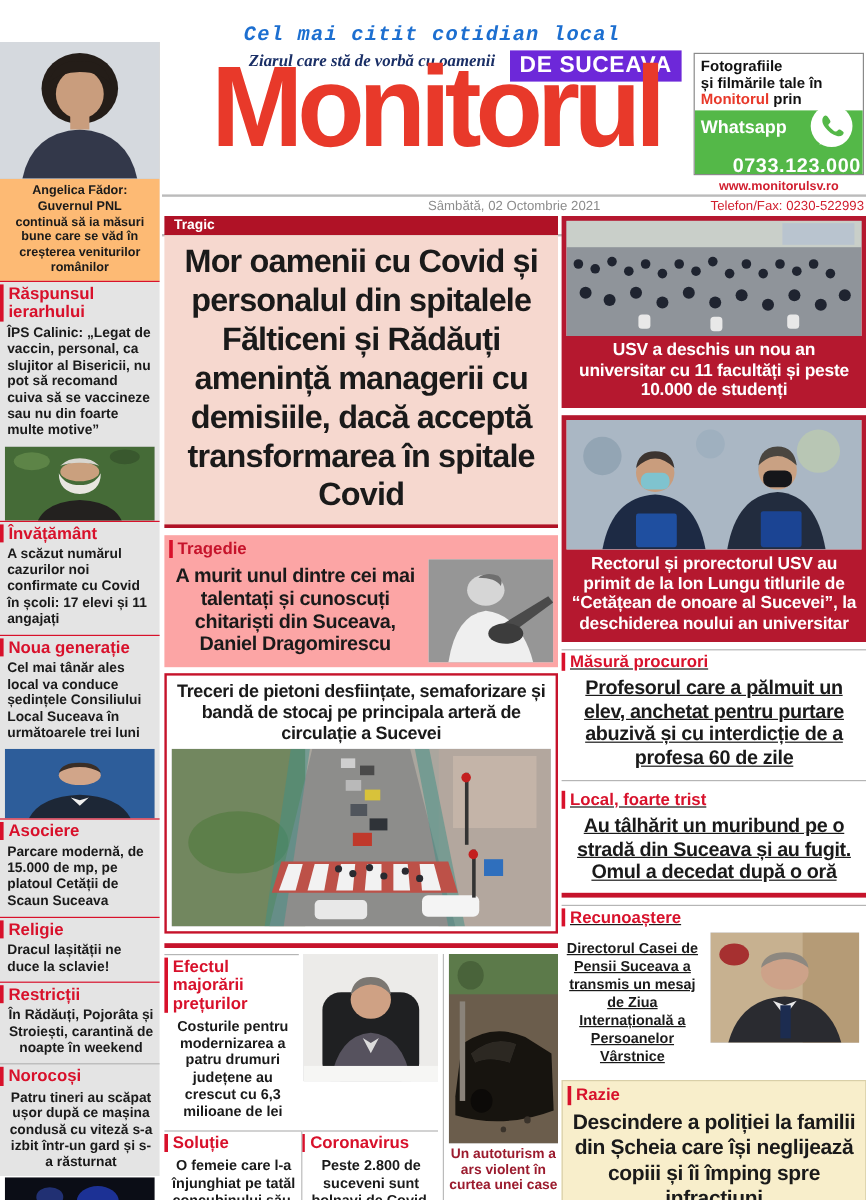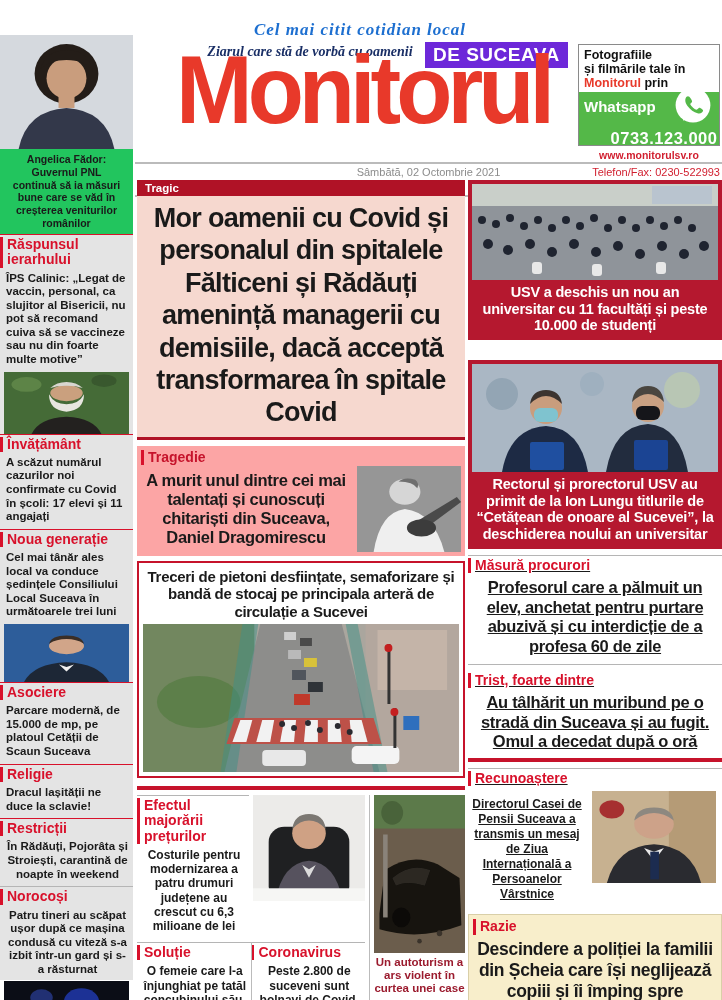--- a/index.html
+++ b/index.html
@@ -5,21 +5,21 @@
   * { margin:0; padding:0; box-sizing:border-box; }
   html,body { background:#f2f2f2; }
   .page {
     position:relative; width:722px; height:1000px; margin:0 auto;
     background:#fff; font-family:"Liberation Sans", sans-serif; overflow:hidden;
     color:#1a1a1a;
   }
   
   .tagline-script {
     position:absolute; left:150px; top:20px; width:420px; text-align:center;
-    font-family:Liberation Serif, serif; font-style:italic; font-weight:bold;
+    font-family:Liberation Mono, monospace; font-style:italic; font-weight:bold;
     font-size:17px; color:#1d6fd0; letter-spacing:1px;
   }
   .tagline-serif {
     position:absolute; left:150px; top:44px; width:320px; text-align:center;
     font-family:"Liberation Serif", serif; font-style:italic; font-weight:bold;
     font-size:14px; color:#1a2f66;
   }
   .region-badge {
     position:absolute; left:425px; top:42px; background:#6d28d9; color:#fff;
     font-weight:bold; font-size:19px; padding:2px 8px; letter-spacing:0.5px;
@@ -56,21 +56,21 @@
   }
   .sec-label::before { content:""; position:absolute; left:0; top:2px; bottom:1px; width:2.5px; background:#d8112b; }
   .topline { border-top:1px solid #b5b5b5; }
   .redline { border-top:1px solid #d8112b; }
   .sec-text { font-weight:bold; font-size:12px; line-height:1.18; padding:3px 4px 5px 6px; }
   .center { text-align:center; }
   .red-divider { background:#c6132b; height:4px; }
   
   .left-col { position:absolute; left:0; top:35px; width:133px; height:945px; background:#e4e4e4; }
   .left-col .sec-text { font-size:11.5px; }
-  .lc-caption { background:#22c55e; font-weight:bold; font-size:10.5px; line-height:1.22; text-align:center; padding:4px 11px; }
+  .lc-caption { background:#fdba74; font-weight:bold; font-size:10.5px; line-height:1.22; text-align:center; padding:4px 11px; }
   
   .mid-col { position:absolute; left:137px; top:180px; width:328px; }
   .label-bar { background:#b01226; color:#fff; font-weight:bold; font-size:11.5px; padding:2px 8px; }
   .tragic-box { background:#f6d8cf; border-bottom:3px solid #b01226; padding:6px 4px 8px 4px; }
   .tragic-headline { font-size:27px; font-weight:bold; line-height:1.2; text-align:center; letter-spacing:-0.7px; }
   .tragedie-box { background:#fca5a5; margin-top:6px; padding:2px 4px 4px 4px; }
   .tragedie-flex { display:flex; gap:6px; align-items:center; }
   .tragedie-headline { flex:1; font-size:16.5px; font-weight:bold; line-height:1.15; text-align:center; letter-spacing:-0.3px; }
   .treceri-box { border:2px solid #c6132b; margin-top:5px; padding:4px; background:#fff; }
   .treceri-headline { font-size:15px; font-weight:bold; text-align:center; line-height:1.15; letter-spacing:-0.3px; padding:1px 0 4px 0; }
@@ -80,21 +80,21 @@
   .mb-row1-text { flex:1; }
   .mb-row2 { display:flex; margin-top:4px; }
   .mb-cell { flex:1; }
   .mb-cell + .mb-cell { border-left:1px solid #bbb; }
   .mb-right { width:96px; margin-left:4px; border-left:1px solid #bbb; padding-left:4px; }
   .mb-caption { color:#9b1b2e; font-weight:bold; font-size:11.5px; line-height:1.15; text-align:center; padding-top:3px; }
   .mid-bottom .sec-text { font-size:12px; }
   
   .right-col { position:absolute; left:468px; top:180px; width:254px; }
   .red-card { background:#b5182f; padding:4px; }
-  .red-card + .red-card { margin-top:20px; }
+  .red-card + .red-card { margin-top:6px; }
   .card-caption { color:#fff; font-weight:bold; font-size:14.5px; line-height:1.15; text-align:center; padding:4px 2px 2px 2px; letter-spacing:-0.2px; }
   .rc-section { padding-top:2px; margin-top:4px;text-decoration:underline; }
   .rc-headline { font-size:16.5px; font-weight:bold; line-height:1.18; text-align:center; letter-spacing:-0.3px; padding:4px 6px 6px 6px; }
   .rc-hr { border-top:1px solid #b5b5b5; margin:2px 0; }
   .recun-flex { display:flex; gap:6px; padding:4px 0 6px 0; }
   .recun-text { width:118px; font-weight:bold; font-size:12px; line-height:1.25; text-align:center; padding-top:6px; }
   .razie-box { background:#f8eecb; border:1px solid #d9cfa8; padding:2px 4px 6px 4px; margin-top:6px; }
   .razie-headline { font-size:17.5px; font-weight:bold; line-height:1.2; text-align:center; letter-spacing:-0.3px; padding-top:3px; }
 </style>
 </head>
@@ -397,21 +397,21 @@
     </div>
 
     <div class="rc-section">
       <span class="sec-label topline">Măsură procurori</span>
       <div class="rc-headline">Profesorul care a pălmuit un elev, anchetat pentru purtare abuzivă și cu interdicție de a profesa 60 de zile</div>
     </div>
 
     <div class="rc-hr"></div>
 
     <div class="rc-section">
-      <span class="sec-label">Trist, foarte dintre</span>
+      <span class="sec-label">Local, foarte trist</span>
       <div class="rc-headline">Au tâlhărit un muribund pe o stradă din Suceava și au fugit. Omul a decedat după o oră</div>
     </div>
 
     <div class="red-divider"></div>
 
     <div class="rc-section">
       <span class="sec-label topline">Recunoaștere</span>
       <div class="recun-flex">
         <div class="recun-text">Directorul Casei de Pensii Suceava a transmis un mesaj de Ziua Internațională a Persoanelor Vârstnice</div>
         <div class="photo" style="width:124px; height:92px; flex:0 0 auto;">

